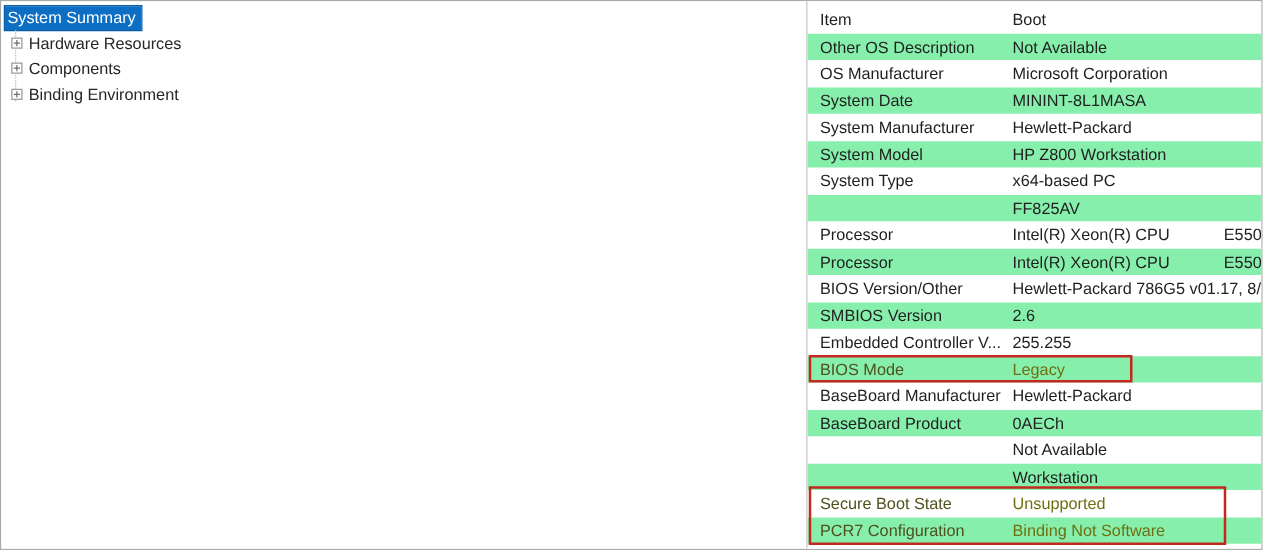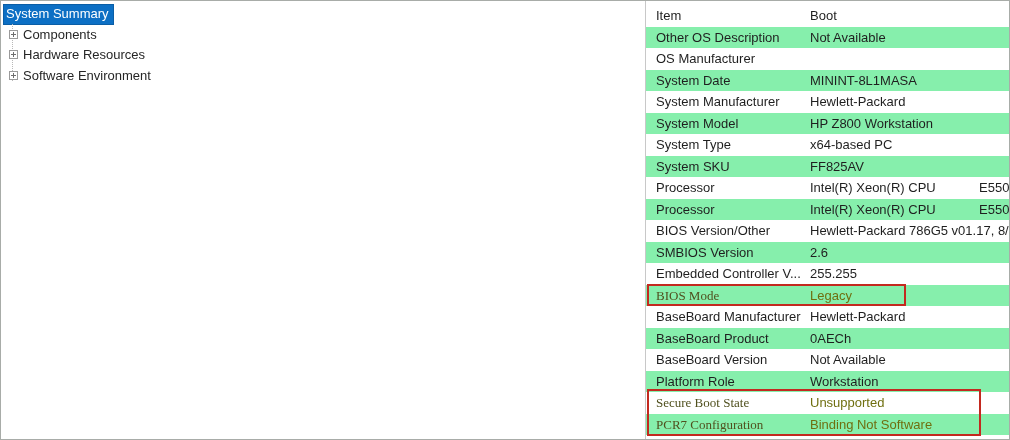--- a/index.html
+++ b/index.html
@@ -77,21 +77,21 @@
     white-space:nowrap;
     overflow:hidden;
   }
   .row.stripe{background:#86efac;}
   .c-item{
     position:absolute;left:10px;top:0;width:152px;
     overflow:hidden;white-space:nowrap;
   }
   .c-value{position:absolute;left:164px;top:0;}
   .c-v2{position:absolute;left:333px;top:0;}
-  .row.hl .c-item{color:var(--olive-dark);font-family:Liberation Serif, serif;}
+  .row.hl .c-item{color:var(--olive-dark);}
   .row.hl .c-value,.row.hl .c-v2{color:var(--olive);}
   .header-row .c-item,.header-row .c-value{color:#1f1f1f;}
   
   .annot{
     position:absolute;
     border:2px solid var(--annot-red);
     pointer-events:none;
   }
   .annot-bios{left:1px;top:283px;width:259px;height:22px;}
   .annot-secureboot{left:1px;top:388px;width:334px;height:47px;}
@@ -99,49 +99,50 @@
 </head>
 <body>
 
 <div class="left-pane">
   <div class="tree">
     <span class="tree-selected">System Summary</span>
     <div class="tree-connector"></div>
     <div>
   <div class="tree-item">
     <span class="expander"></span>
-    <span class="tree-label">Components</span>
+    <span class="tree-label">Hardware Resources</span>
   </div>
 
   <div class="tree-item">
     <span class="expander"></span>
-    <span class="tree-label">Hardware Resources</span>
+    <span class="tree-label">Components</span>
   </div>
 
   <div class="tree-item">
     <span class="expander"></span>
-    <span class="tree-label">Software Environment</span>
+    <span class="tree-label">Binding Environment</span>
   </div>
 </div>
   </div>
 </div>
 
 <div class="right-pane">
   <div class="row header-row">
     <span class="c-item">Item</span>
     <span class="c-value">Boot</span>
   </div>
   <div>
   <div class="row stripe">
     <span class="c-item">Other OS Description</span>
     <span class="c-value">Not Available</span>
   </div>
 
   <div class="row">
     <span class="c-item">OS Manufacturer</span>
+    <span class="c-value">Microsoft Corporation</span>
   </div>
 
   <div class="row stripe">
     <span class="c-item">System Date</span>
     <span class="c-value">MININT-8L1MASA</span>
   </div>
 
   <div class="row">
     <span class="c-item">System Manufacturer</span>
     <span class="c-value">Hewlett-Packard</span>
@@ -151,21 +152,20 @@
     <span class="c-item">System Model</span>
     <span class="c-value">HP Z800 Workstation</span>
   </div>
 
   <div class="row">
     <span class="c-item">System Type</span>
     <span class="c-value">x64-based PC</span>
   </div>
 
   <div class="row stripe">
-    <span class="c-item">System SKU</span>
     <span class="c-value">FF825AV</span>
   </div>
 
   <div class="row">
     <span class="c-item">Processor</span>
     <span class="c-value">Intel(R) Xeon(R) CPU</span>
   <span class="c-v2">E5506</span>
       </div>
 
   <div class="row stripe">
@@ -198,26 +198,24 @@
     <span class="c-item">BaseBoard Manufacturer</span>
     <span class="c-value">Hewlett-Packard</span>
   </div>
 
   <div class="row stripe">
     <span class="c-item">BaseBoard Product</span>
     <span class="c-value">0AECh</span>
   </div>
 
   <div class="row">
-    <span class="c-item">BaseBoard Version</span>
     <span class="c-value">Not Available</span>
   </div>
 
   <div class="row stripe">
-    <span class="c-item">Platform Role</span>
     <span class="c-value">Workstation</span>
   </div>
 
   <div class="row hl">
     <span class="c-item">Secure Boot State</span>
     <span class="c-value">Unsupported</span>
   </div>
 
   <div class="row stripe hl">
     <span class="c-item">PCR7 Configuration</span>

